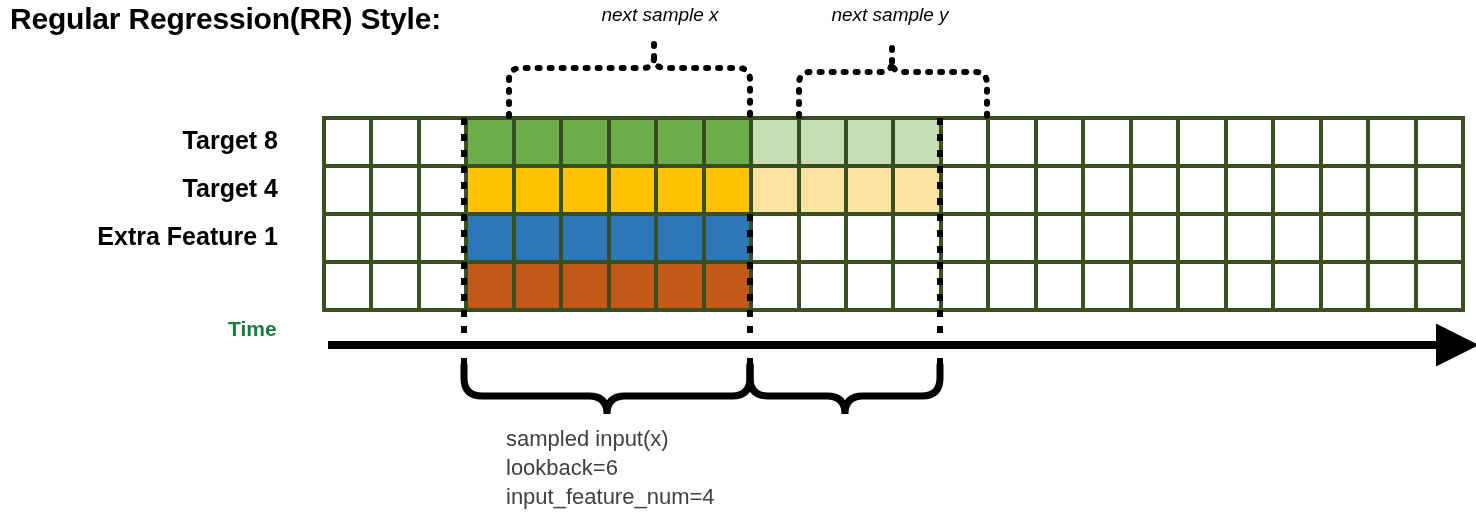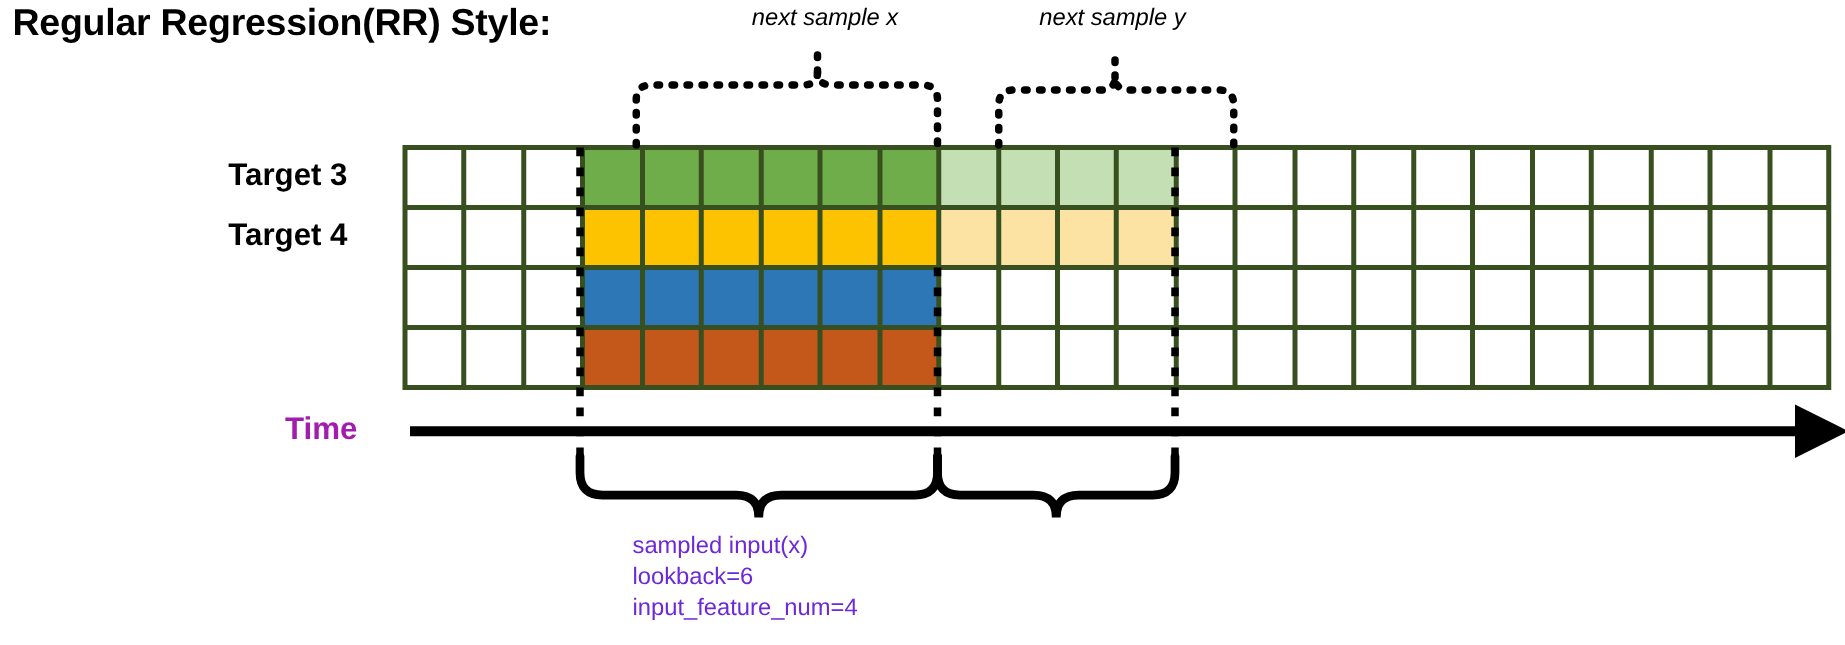--- a/index.html
+++ b/index.html
@@ -52,24 +52,24 @@
     line-height: 1;
   }
   #rowlabel-0 { top: 128px; }
   #rowlabel-1 { top: 176px; }
   #rowlabel-2 { top: 224px; }
   #rowlabel-3 { top: 272px; }
 
   #time-label {
     position: absolute;
     left: 228px;
-    top: 329px;
-    font-size: 25px;
+    top: 317px;
+    font-size: 21px;
     font-weight: 700;
-    color: #a21caf;
+    color: #15803d;
     white-space: nowrap;
   }
 
   #grid {
     position: absolute;
     left: 322px;
     top: 116px;
     width: 1143px;
     height: 196px;
     background: #38501F;
@@ -77,23 +77,23 @@
     grid-template-columns: repeat(24, 1fr);
     grid-template-rows: repeat(4, 1fr);
     gap: 4px;
     padding: 4px;
     box-sizing: border-box;
   }
   .cell { background: #ffffff; }
 
   .note {
     position: absolute;
-    font-size: 19px;
+    font-size: 22px;
     font-weight: 400;
-    color: #6d28d9;
+    color: #404040;
     line-height: 1.32;
     white-space: pre;
   }
   #note-input  { left: 506px; top: 424px; }
   #note-output { left: 772px; top: 424px; }
 
   svg.overlay {
     position: absolute;
     left: 0; top: 0;
     width: 1476px; height: 516px;
@@ -103,22 +103,23 @@
 </head>
 <body>
 
 <div id="stage">
 
   <div id="title">Regular Regression(RR) Style:</div>
 
   <div class="toplabel" id="toplabel-y">next sample y</div>
   <div class="toplabel" id="toplabel-x">next sample x</div>
 
-  <div class="rowlabel" id="rowlabel-0">Target 3</div>
+  <div class="rowlabel" id="rowlabel-0">Target 8</div>
   <div class="rowlabel" id="rowlabel-1">Target 4</div>
+  <div class="rowlabel" id="rowlabel-2">Extra Feature 1</div>
 
   <div id="grid" style="background: rgb(56, 80, 31);">
       <div class="cell" style="background: rgb(255, 255, 255);"></div>
       <div class="cell" style="background: rgb(255, 255, 255);"></div>
       <div class="cell" style="background: rgb(255, 255, 255);"></div>
       <div class="cell" style="background: rgb(111, 173, 74);"></div>
       <div class="cell" style="background: rgb(111, 173, 74);"></div>
       <div class="cell" style="background: rgb(111, 173, 74);"></div>
       <div class="cell" style="background: rgb(111, 173, 74);"></div>
       <div class="cell" style="background: rgb(111, 173, 74);"></div>

